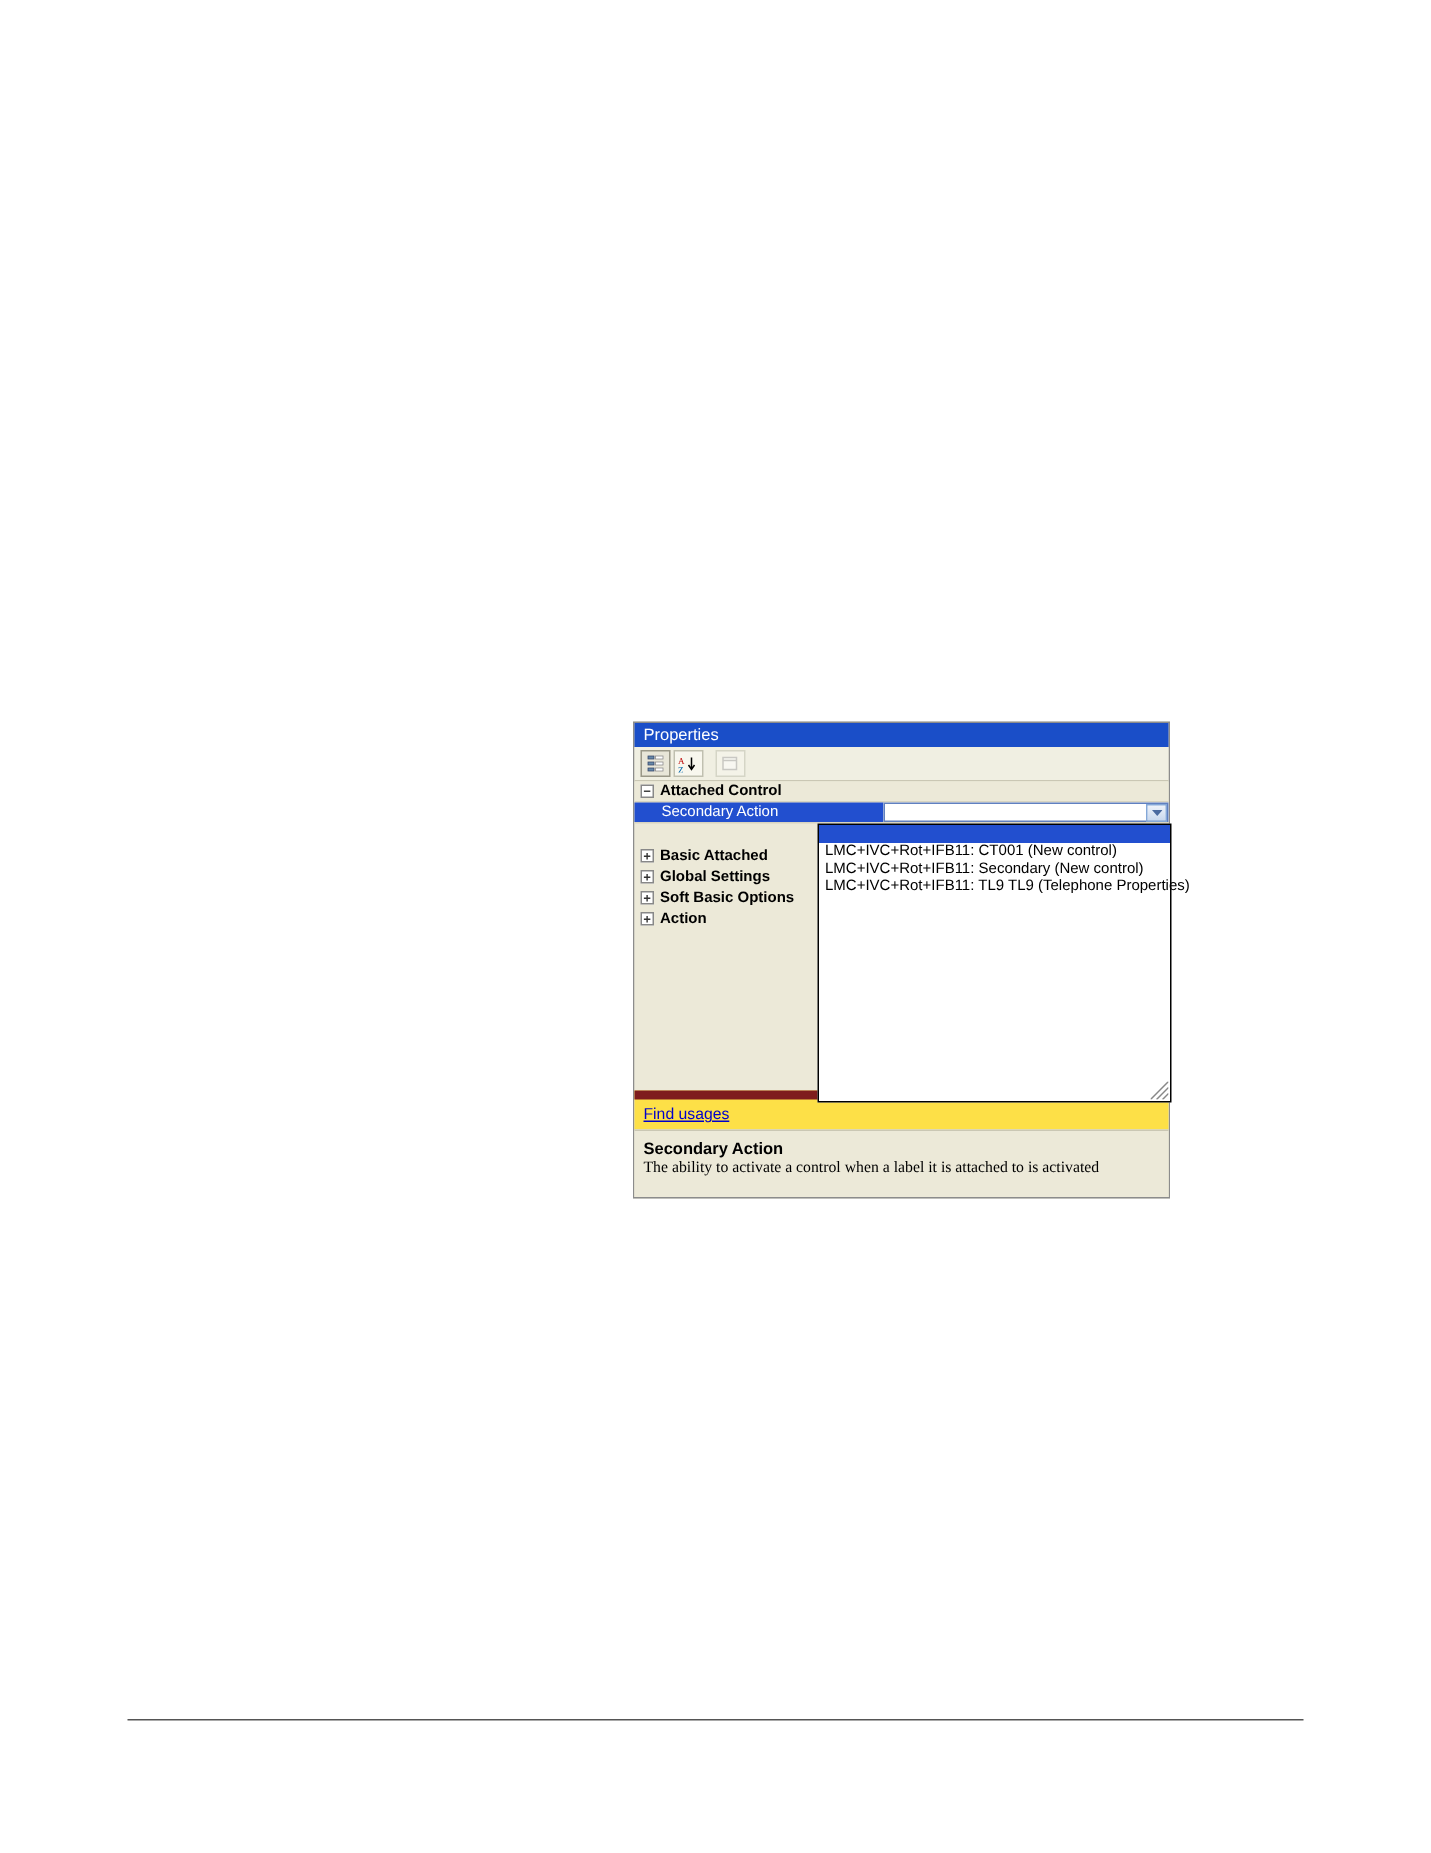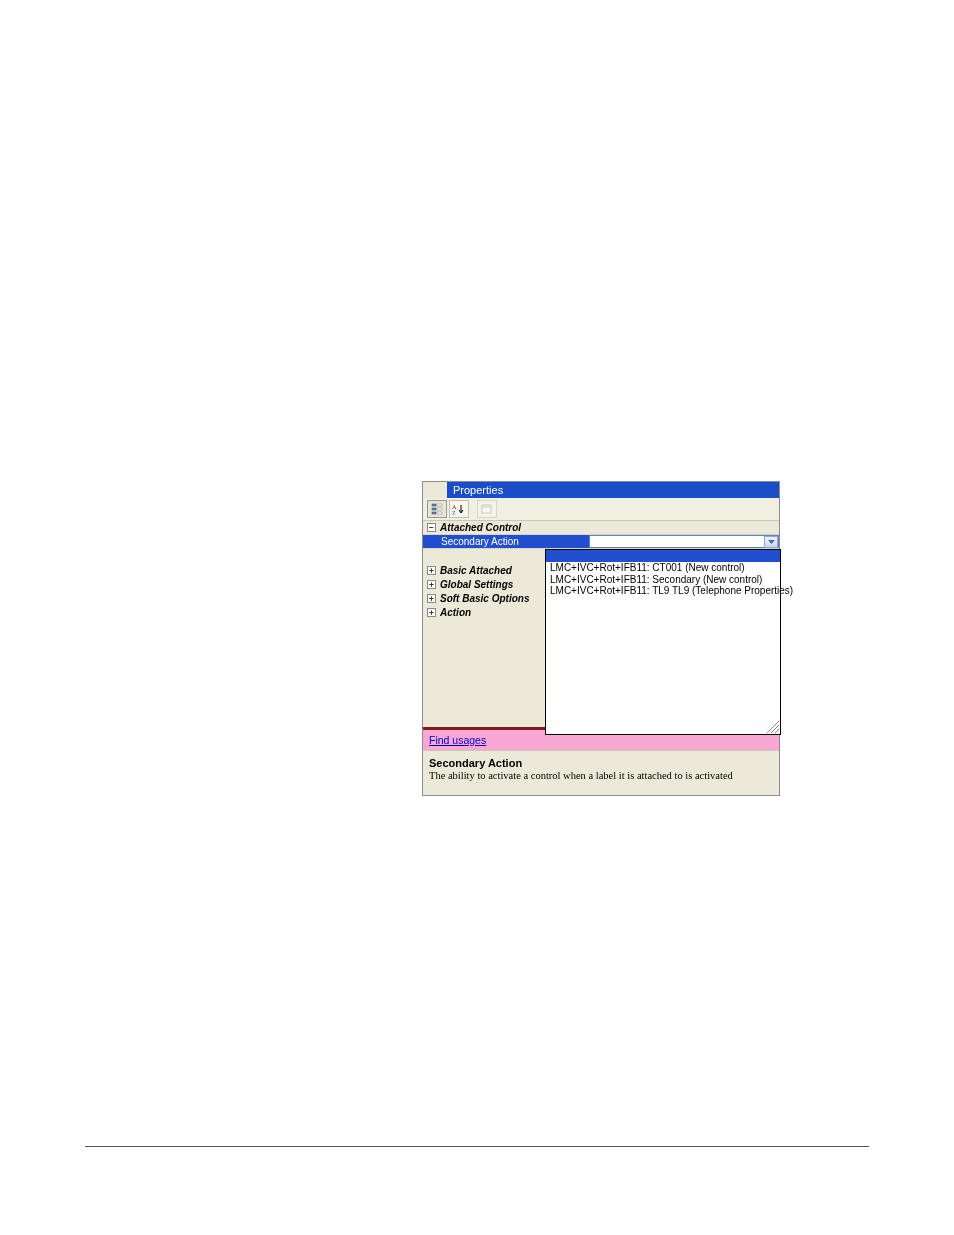--- a/index.html
+++ b/index.html
@@ -26,21 +26,20 @@
   }
   .title-bar {
     background: linear-gradient(to right, #0a246a, #3a6ea5, #4a8ad0);
     background: #0a246a;
     background: linear-gradient(to bottom, #2d5fd6 0%, #1a3fb0 40%, #0a246a 100%);
     background: #1a4ec8;
     color: #ffffff;
     padding: 2px 6px;
     font-weight: normal;
     font-size: 11px;
-    margin-left: 24px;
   }
   .toolbar {
     background: #f0efe2;
     padding: 2px 4px;
     border-bottom: 1px solid #cac7b4;
     display: flex;
     gap: 2px;
     align-items: center;
   }
   .tbtn {
@@ -80,21 +79,20 @@
     font-size: 8px;
     line-height: 7px;
     margin-right: 4px;
     font-family: monospace;
     font-weight: bold;
     color: #333;
   }
   .category-label {
     font-weight: bold;
     font-size: 10px;
-    font-style: italic;
   }
   .prop-row {
     display: flex;
     height: 14px;
     border-bottom: 1px solid #d8d4c0;
   }
   .prop-label {
     width: 166px;
     background: #0a246a;
     background: #1a3fb0;
@@ -167,23 +165,23 @@
     left: 0;
     top: 14px;
     width: 120px;
   }
   .category-stack .category-row {
     background: transparent;
     border-bottom: none;
     height: 14px;
   }
   .find-usages-row {
-    background: #f9a8d4;
+    background: #fde047;
     padding: 4px 6px;
-    border-top: 3px solid #7f1d1d;
+    border-top: 6px solid #7f1d1d;
   }
   .find-usages-row a {
     color: #0000cc;
     text-decoration: underline;
     font-size: 10.5px;
   }
   .description-panel {
     background: #ece9d8;
     border-top: 1px solid #cac7b4;
     padding: 6px 6px 14px 6px;

